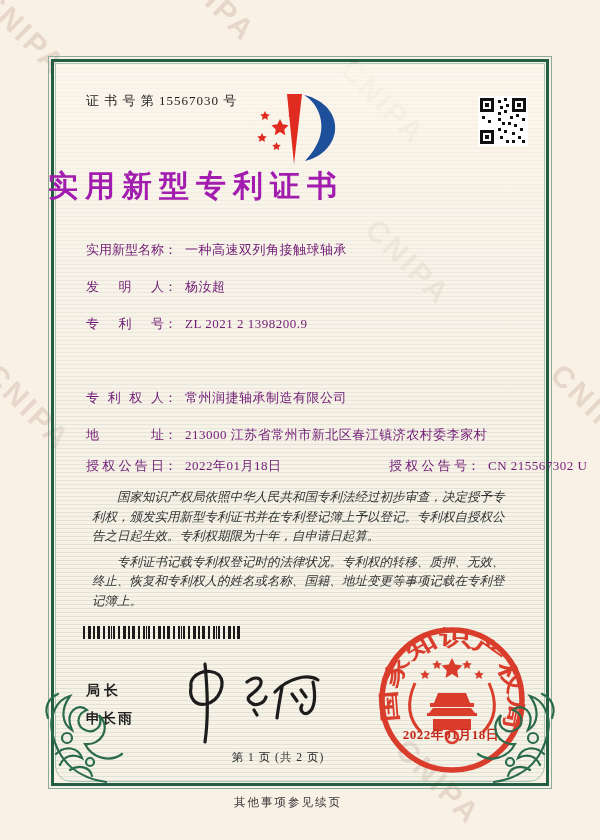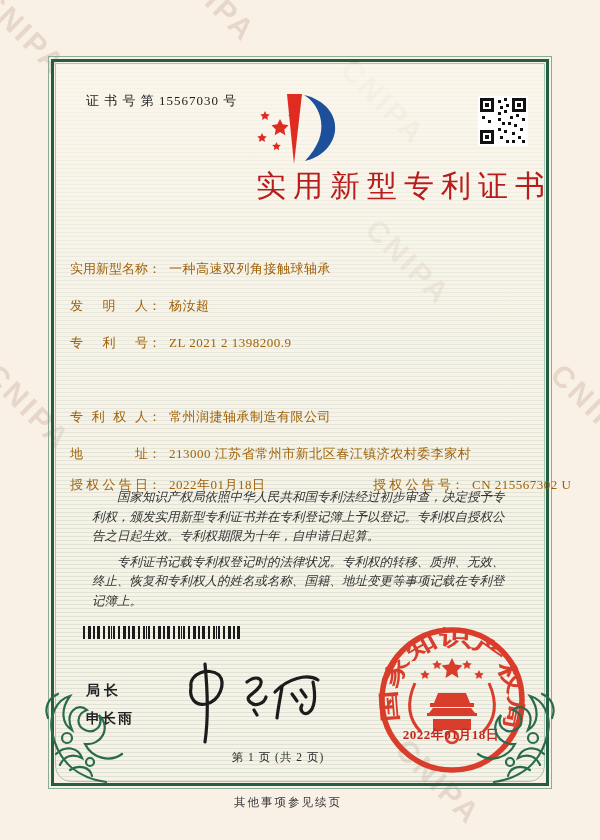--- a/index.html
+++ b/index.html
@@ -31,24 +31,24 @@
     background:
       linear-gradient(180deg, rgba(252,246,236,0.85) 0%, rgba(246,244,234,0.5) 30%, rgba(236,241,231,0.22) 65%, rgba(233,240,230,0.18) 100%),
       repeating-linear-gradient(180deg, rgba(110,160,130,0.22) 0 1px, rgba(0,0,0,0) 1px 4px);
   }
   
   .content{position:absolute; z-index:4; inset:0;border-radius:10px;}
   .cert-no{position:absolute; left:86px; top:92px; font-size:13px; letter-spacing:1px; color:#222;}
   .logo{position:absolute; left:250px; top:88px;}
   .qr{position:absolute; left:478px; top:96px;}
   .title{
-    position:absolute; left:48px; top:166px; width:504px; text-align:right;
-    font-size:30px; font-weight:normal; letter-spacing:7px; color:#b91c1c;
-  }
-  .row{position:absolute; left:70px; font-size:13px; color:#a16207; white-space:nowrap;margin-top:19px;}
+    position:absolute; left:48px; top:166px; width:504px; text-align:left;
+    font-size:30px; font-weight:bold; letter-spacing:7px; color:#a21caf;
+  }
+  .row{position:absolute; left:86px; font-size:13px; color:#701a75; white-space:nowrap;}
   .lbl{display:inline-block; width:78px; text-align:justify; text-align-last:justify; vertical-align:bottom;}
   .colon{margin:0 2px 0 0;}
   .val{margin-left:6px; letter-spacing:0.5px;}
   .row-pair-right{position:absolute; left:303px; top:0; white-space:nowrap;}
   .paras{
     position:absolute; left:86px; top:482px; width:430px;
     font-size:12.5px; line-height:19.5px; color:#333; font-style:italic;
   }
   .paras p{margin:6px; text-indent:2em;}
   .barcode{

